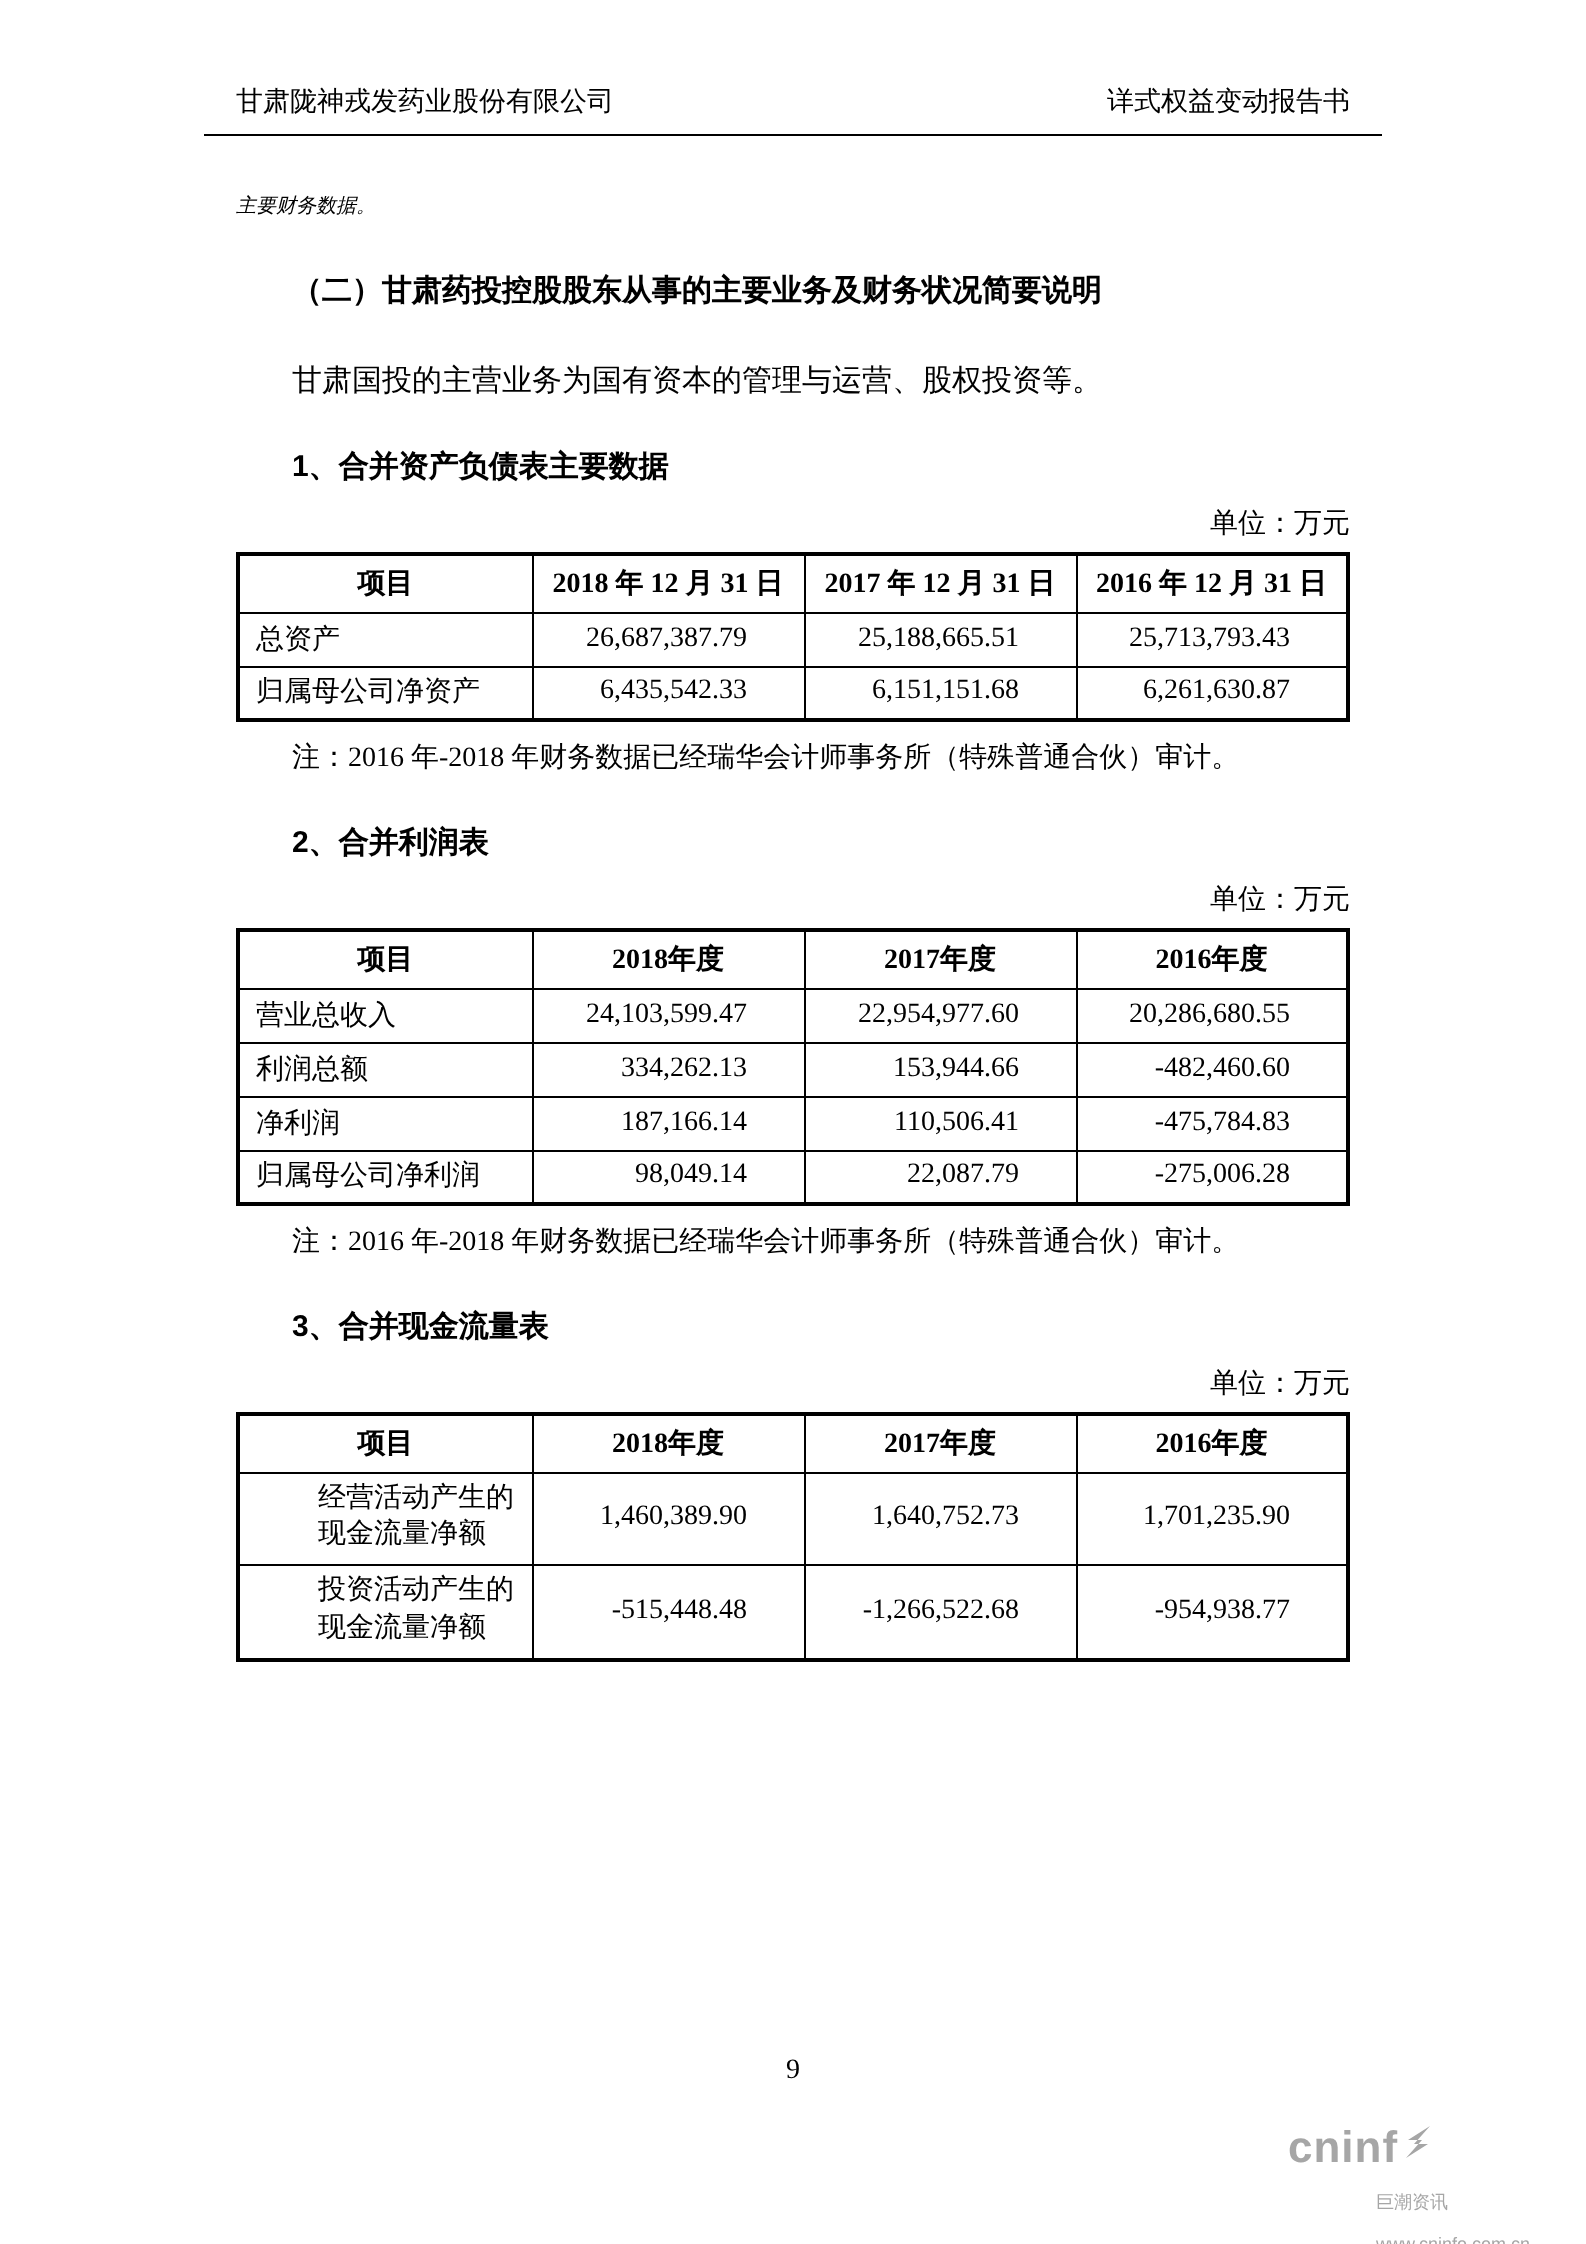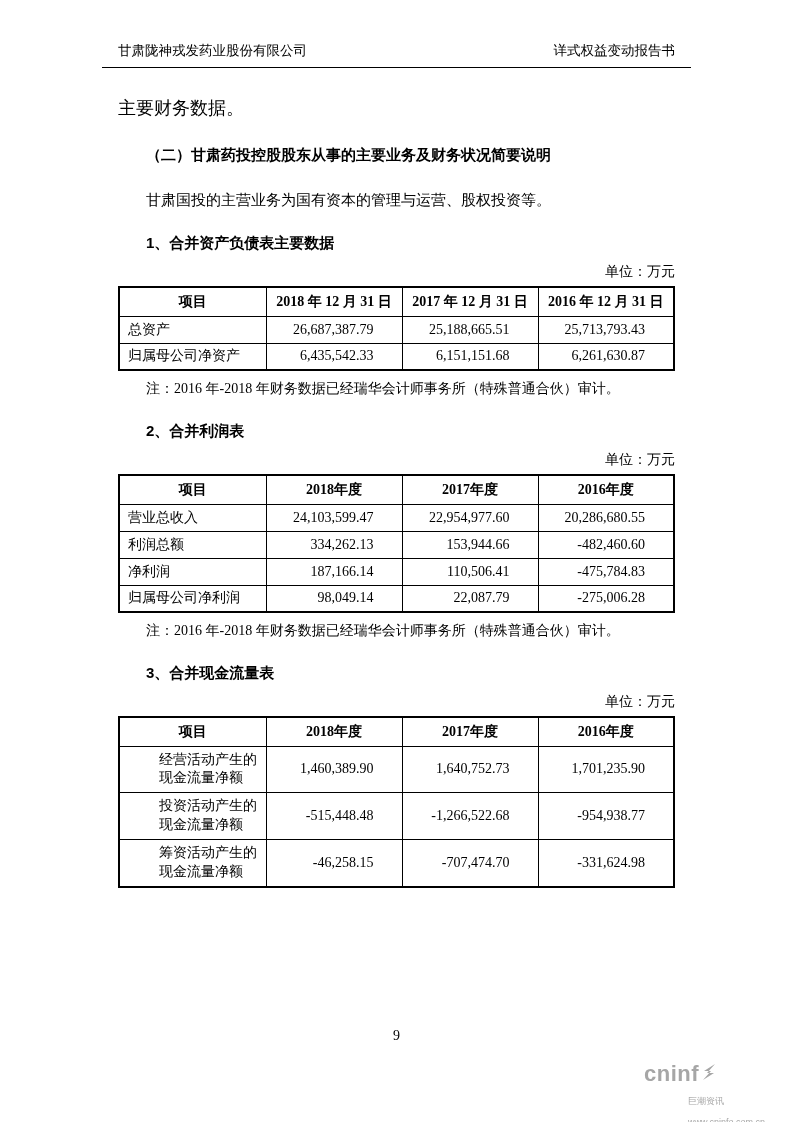--- a/index.html
+++ b/index.html
@@ -20,21 +20,21 @@
     align-items: flex-end;
     font-size: 13.5px;
     padding-bottom: 7px;
     border-bottom: 1.5px solid #000;
     margin-left: -16px;
     margin-right: -16px;
     padding-left: 16px;
     padding-right: 16px;
   }
 
-  .intro { font-size: 18px; margin: 28px 0 0 0; }
+  .intro { font-size: 10px; margin: 28px 0 0 0; font-style: italic; }
 
   .section-heading {
     font-size: 15px;
     font-weight: bold;
     margin: 26px 0 0 28px;
     font-family: "Liberation Sans", "DejaVu Sans", sans-serif;
   }
   .paragraph { font-size: 15px; margin: 26px 0 0 28px; }
 
   .table-title {
@@ -87,21 +87,21 @@
   }
 
   .cninfo-logo {
     position: absolute;
     right: 28px;
     top: 1062px;
     color: #a6a6a6;
     text-align: left;
     line-height: 1.1;
   }
-  .cninfo-logo .mark-row { display: flex; align-items: center; }
+  .cninfo-logo .mark-row { display: flex; }
   .cninfo-logo .logo-word {
     font-family: "Liberation Sans", "DejaVu Sans", sans-serif;
     font-weight: bold;
     font-size: 22px;
     letter-spacing: 0.5px;
   }
   .cninfo-logo .logo-sub {
     font-size: 9px;
     font-family: "Liberation Sans", "DejaVu Sans", sans-serif;
     margin-left: 44px;
@@ -227,26 +227,20 @@
           <td class="label-cell">经营活动产生的现金流量净额</td>
           <td class="num-cell">1,460,389.90</td>
           <td class="num-cell">1,640,752.73</td>
           <td class="num-cell">1,701,235.90</td>
         </tr>
         <tr>
           <td class="label-cell">投资活动产生的现金流量净额</td>
           <td class="num-cell">-515,448.48</td>
           <td class="num-cell">-1,266,522.68</td>
           <td class="num-cell">-954,938.77</td>
-        </tr>
-        <tr>
-          <td class="label-cell">筹资活动产生的现金流量净额</td>
-          <td class="num-cell">-46,258.15</td>
-          <td class="num-cell">-707,474.70</td>
-          <td class="num-cell">-331,624.98</td>
         </tr>
       </tbody>
     </table>
 
 </div>
 
 <div class="page-number">9</div>
 
 <div class="cninfo-logo">
   <div class="mark-row">

